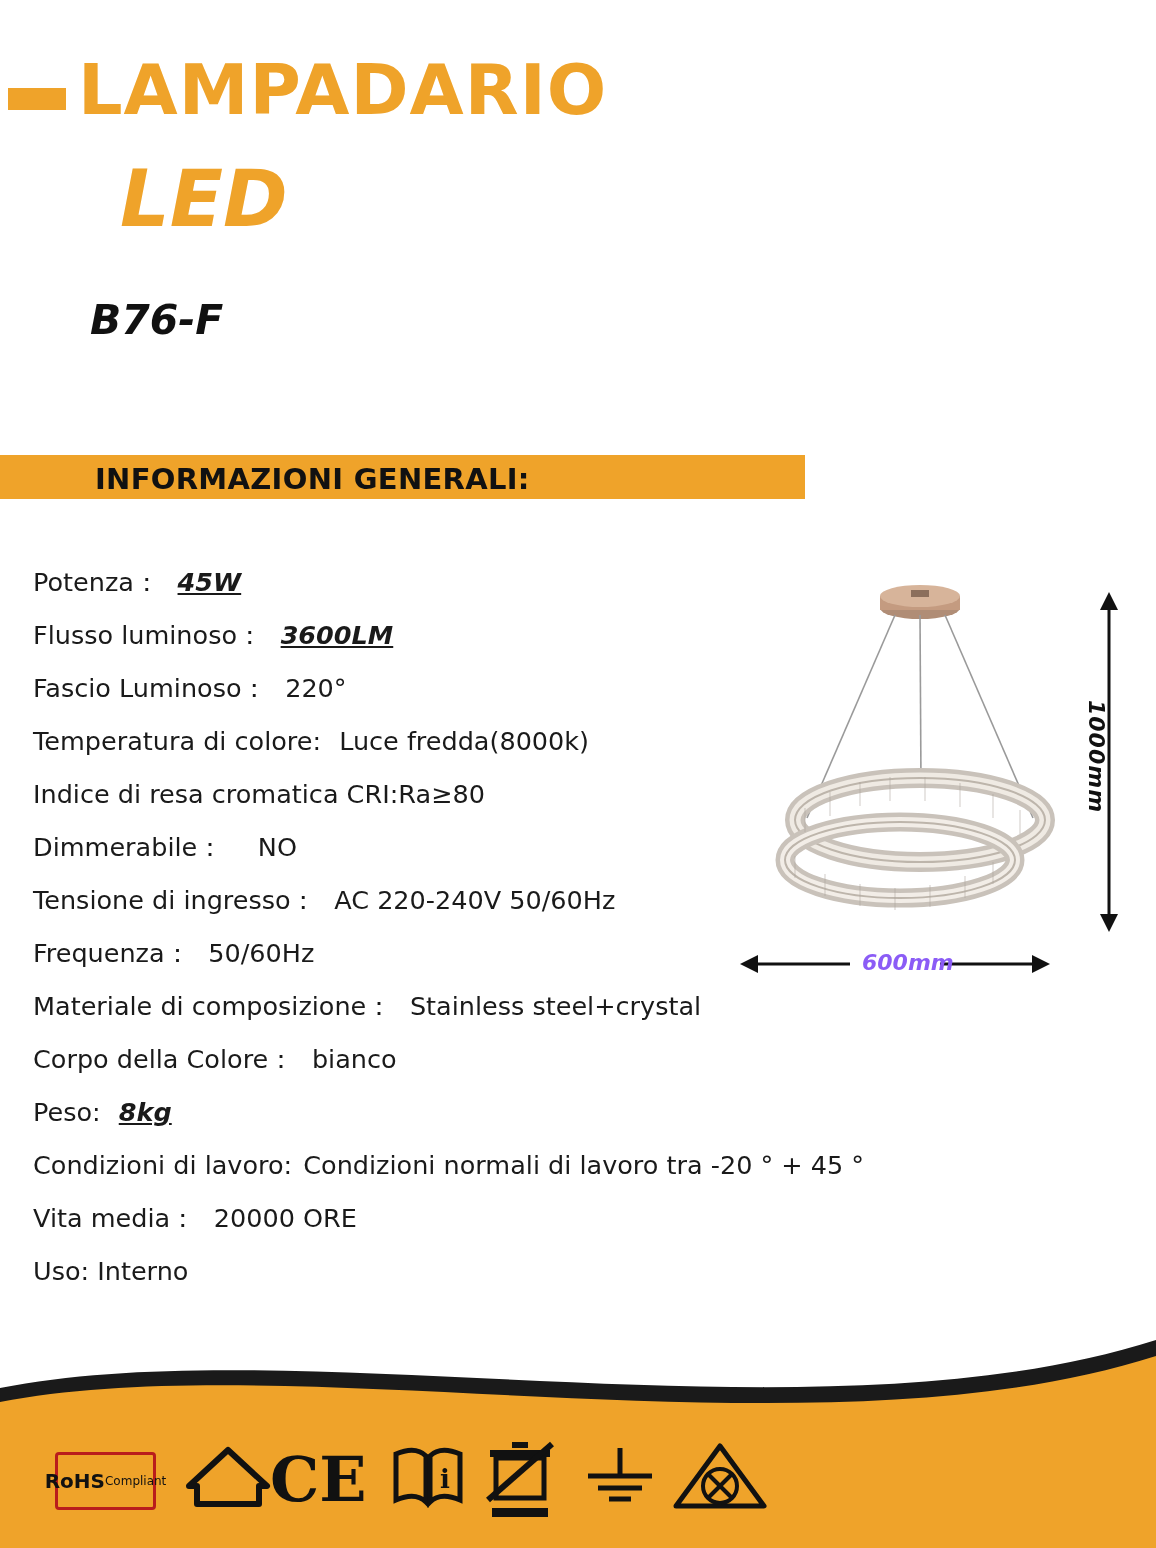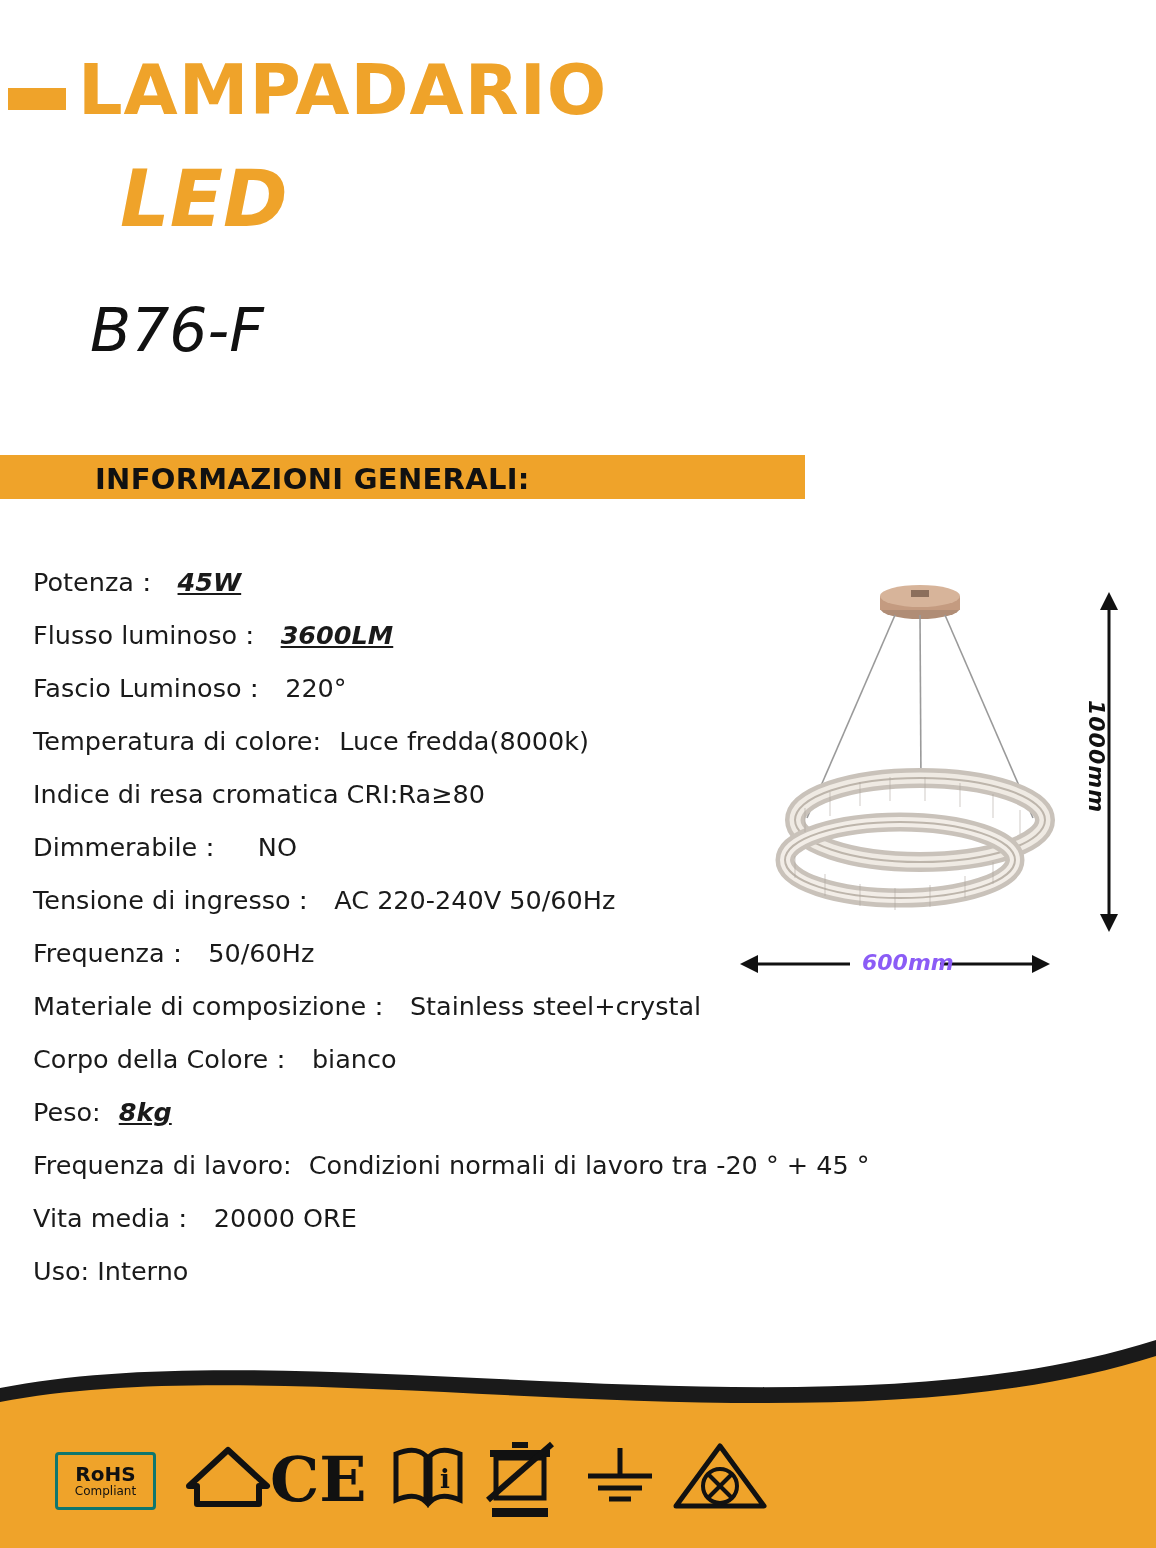--- a/index.html
+++ b/index.html
@@ -22,21 +22,21 @@
     letter-spacing:1px;line-height:1;
     font-family:"DejaVu Sans","Liberation Sans",sans-serif;
   }
   .title-led{
     position:absolute;left:120px;top:160px;
     font-size:78px;font-weight:bold;font-style:italic;color:#EFA32A;
     line-height:1;
   }
   .title-model{
     position:absolute;left:90px;top:300px;
-    font-size:60px;font-weight:normal;font-style:italic;color:#111;
+    font-size:41px;font-weight:bold;font-style:italic;color:#111;
     line-height:1;
   }
 
   
   .banner{
     position:absolute;left:0;top:455px;width:805px;height:44px;
     background:#EFA32A;
   }
   .banner-text{
     position:absolute;left:95px;top:462px;
@@ -70,22 +70,22 @@
   
   .footer{position:absolute;left:0;bottom:0;width:1156px;height:230px;}
   .icons{
     position:absolute;left:0;bottom:24px;width:1156px;height:96px;
   }
   .icon{
     position:absolute;bottom:0;
   }
   .rohs{
     left:55px;bottom:14px;
-    width:95px;height:52px;border:3px solid #0f766e;border-radius:4px;
-    display:flex;flex-direction:column;align-items:center;justify-content:center;
+    width:95px;height:52px;border:3px solid #b91c1c;border-radius:4px;
+    display:flex;flex-direction:row;align-items:center;justify-content:center;
     background:#EFA32A;
   }
   .rohs .l1{font-size:20px;font-weight:bold;color:#111;line-height:1;}
   .rohs .l2{font-size:12px;color:#111;line-height:1.2;}
   .ce-text{
     font-size:62px;font-weight:bold;color:#111;
     font-family:"DejaVu Serif","Liberation Serif",serif;
   }
 </style>
 </head>
@@ -152,22 +152,22 @@
     <span class="lbl">Corpo della Colore：</span>
     <span class="val" style="margin-left: 10px;">bianco</span>
   </div>
 
   <div class="spec-row">
     <span class="lbl">Peso:</span>
     <span class="val em" style="margin-left: 10px;">8kg</span>
   </div>
 
   <div class="spec-row">
-    <span class="lbl">Frequenza di lavoro:</span>
-    <span class="val" style="margin-left: 9px;">Condizioni normali di lavoro tra -20 ° + 45 °</span>
+    <span class="lbl">Condizioni di lavoro:</span>
+    <span class="val" style="margin-left: 3px;">Condizioni normali di lavoro tra -20 ° + 45 °</span>
   </div>
 
   <div class="spec-row">
     <span class="lbl">Vita media：</span>
     <span class="val" style="margin-left: 10px;">20000 ORE</span>
   </div>
 
   <div class="spec-row">
     <span class="lbl">Uso: Interno</span>
     <span class="val"></span>

